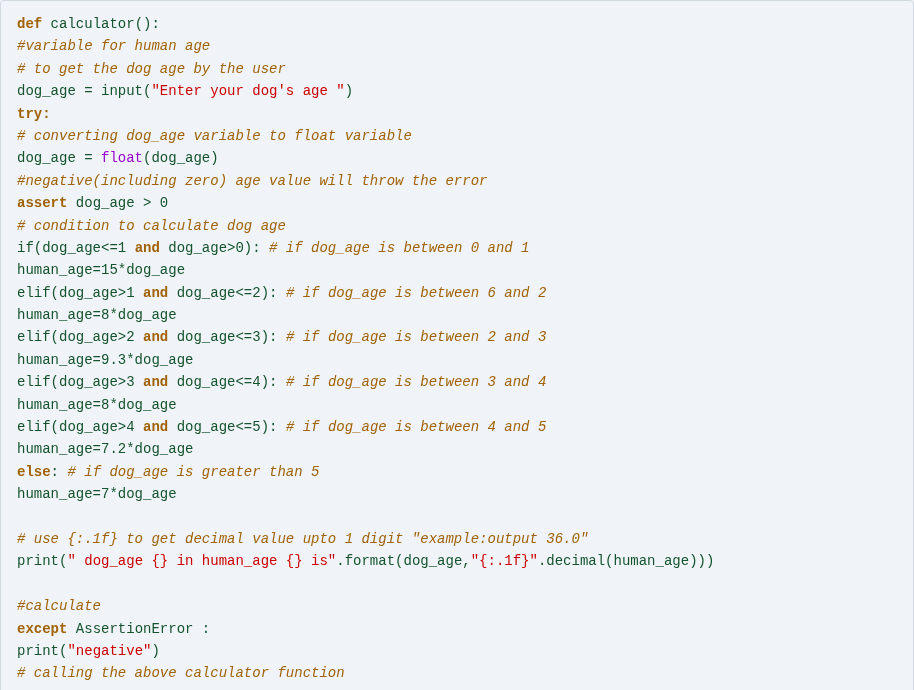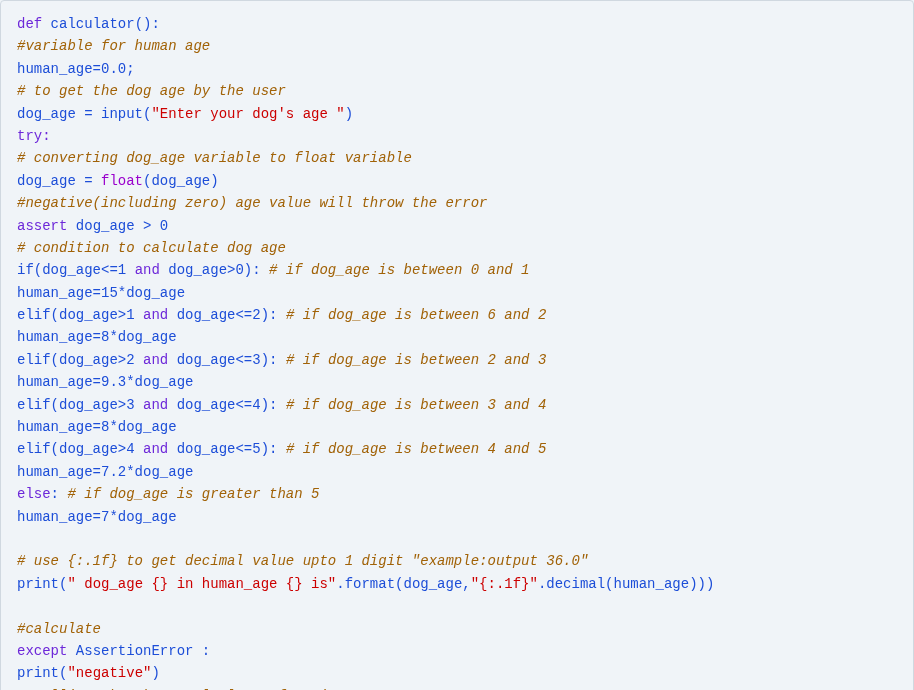--- a/index.html
+++ b/index.html
@@ -23,34 +23,33 @@
       padding: 12px 16px;
       width: 914px;
       min-height: 690px;
       line-height: 1.6;
     }
     .line {
       white-space: pre;
       display: block;
       min-height: 1.6em;
     }
-    .kw { color: #6d28d9; font-weight: normal; }
+    .kw { color: #a16207; font-weight: bold; }
     .comment { color: #a16207; font-style: italic; }
     .string { color: #cc0000; }
-    .plain { color: #1d4ed8; }
+    .plain { color: #14532d; }
     .builtin { color: #9900cc; font-family: Liberation Mono, monospace; }
   </style>
 </head>
 <body>
 
 <div class="code-container">
 
   <span class="line"><span class="kw">def</span><span class="plain"> calculator():</span></span>
   <span class="line"><span class="comment">#variable for human age</span></span>
-  <span class="line"><span class="plain">human_age=0.0;</span></span>
   <span class="line"><span class="comment"># to get the dog age by the user</span></span>
   <span class="line"><span class="plain">dog_age = input(</span><span class="string">"Enter your dog's age "</span><span class="plain">)</span></span>
   <span class="line"><span class="kw">try:</span></span>
   <span class="line"><span class="comment"># converting dog_age variable to float variable</span></span>
   <span class="line"><span class="plain">dog_age = </span><span class="builtin">float</span><span class="plain">(dog_age)</span></span>
   <span class="line"><span class="comment">#negative(including zero) age value will throw the error</span></span>
   <span class="line"><span class="kw">assert</span><span class="plain"> dog_age &gt; 0</span></span>
   <span class="line"><span class="comment"># condition to calculate dog age</span></span>
   <span class="line"><span class="plain">if(dog_age&lt;=1 </span><span class="kw">and</span><span class="plain"> dog_age&gt;0): </span><span class="comment"># if dog_age is between 0 and 1</span></span>
   <span class="line"><span class="plain">human_age=15*dog_age</span></span>

